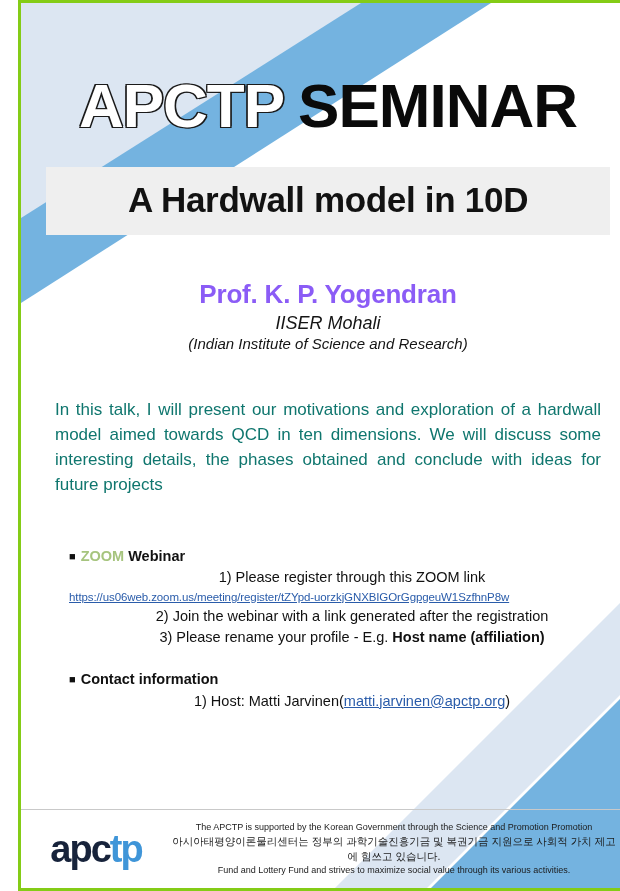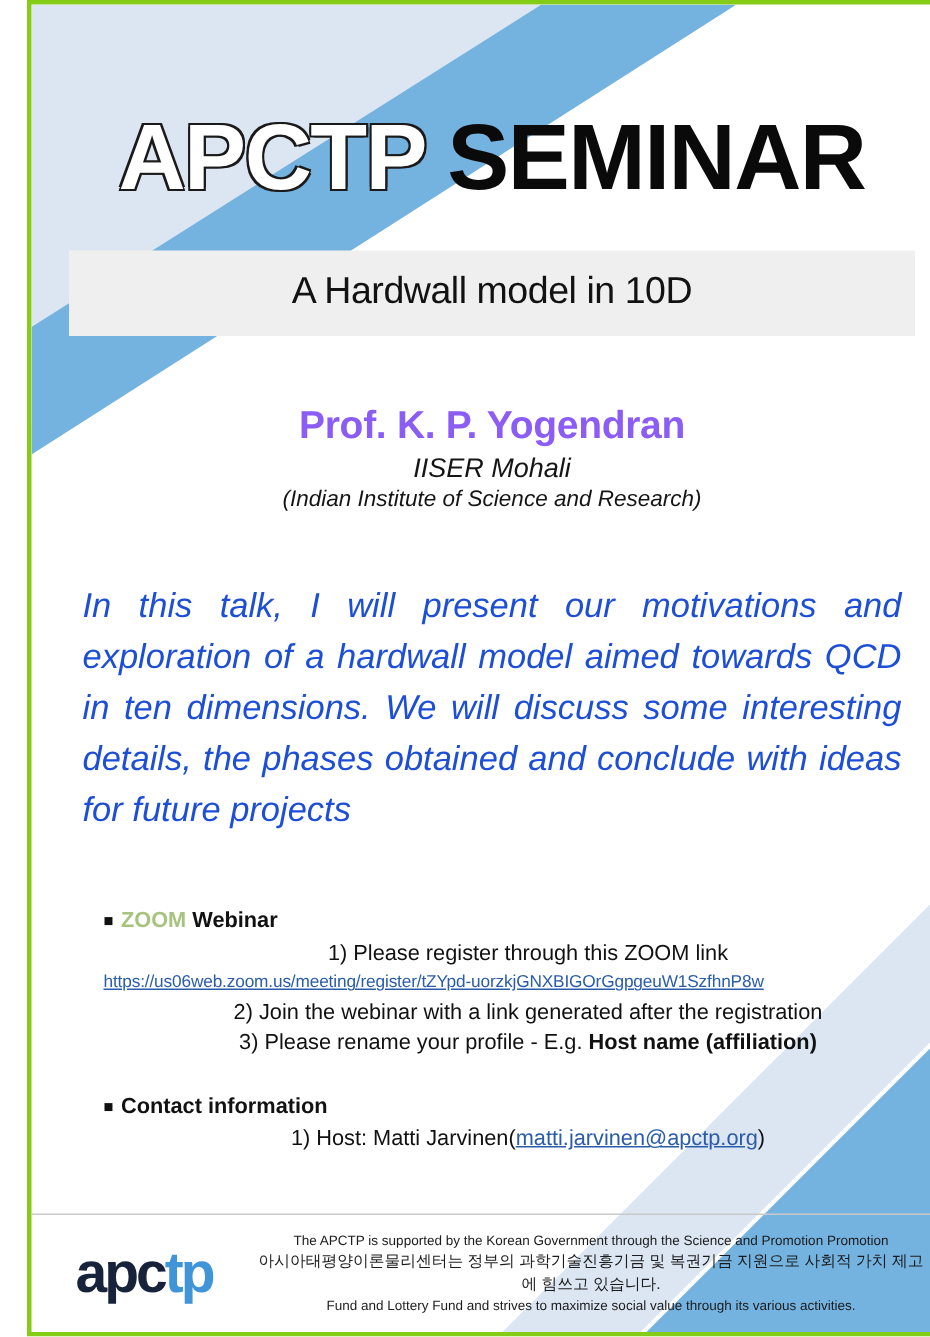--- a/index.html
+++ b/index.html
@@ -89,22 +89,22 @@
   }
 
   
   #title-band {
     margin: 30px 25px 0 25px;
     background: #efefef;
     text-align: center;
     padding: 13px 10px 15px 10px;
   }
   #talk-title {
-    font-size: 25px;
-    font-weight: normal;
+    font-size: 35px;
+    font-weight: bold;
     color: #121212;
     letter-spacing: -0.3px;
   }
 
   
   #speaker-block {
     margin-top: 44px;
     text-align: center;
   }
   #speaker-name {
@@ -136,25 +136,24 @@
     font-size: 17px;
     font-weight: bold;
     color: #0f0f0f;
     line-height: 1.35;
   }
   .zoom-green { color: #a6c47e; }
 
   
   #abstract {
     margin: 45px 34px 0 34px;
-    font-size: 23px;
+    font-size: 17px;
     line-height: 1.48;
-    color: #1d4ed8;
+    color: #0f766e;
     text-align: justify;
-    font-style: italic;
   }
 
   
   #info {
     margin: 48px 0 0 48px;
     font-size: 14.5px;
     color: #111111;
     line-height: 1.42;
   }
   .sec-head {

